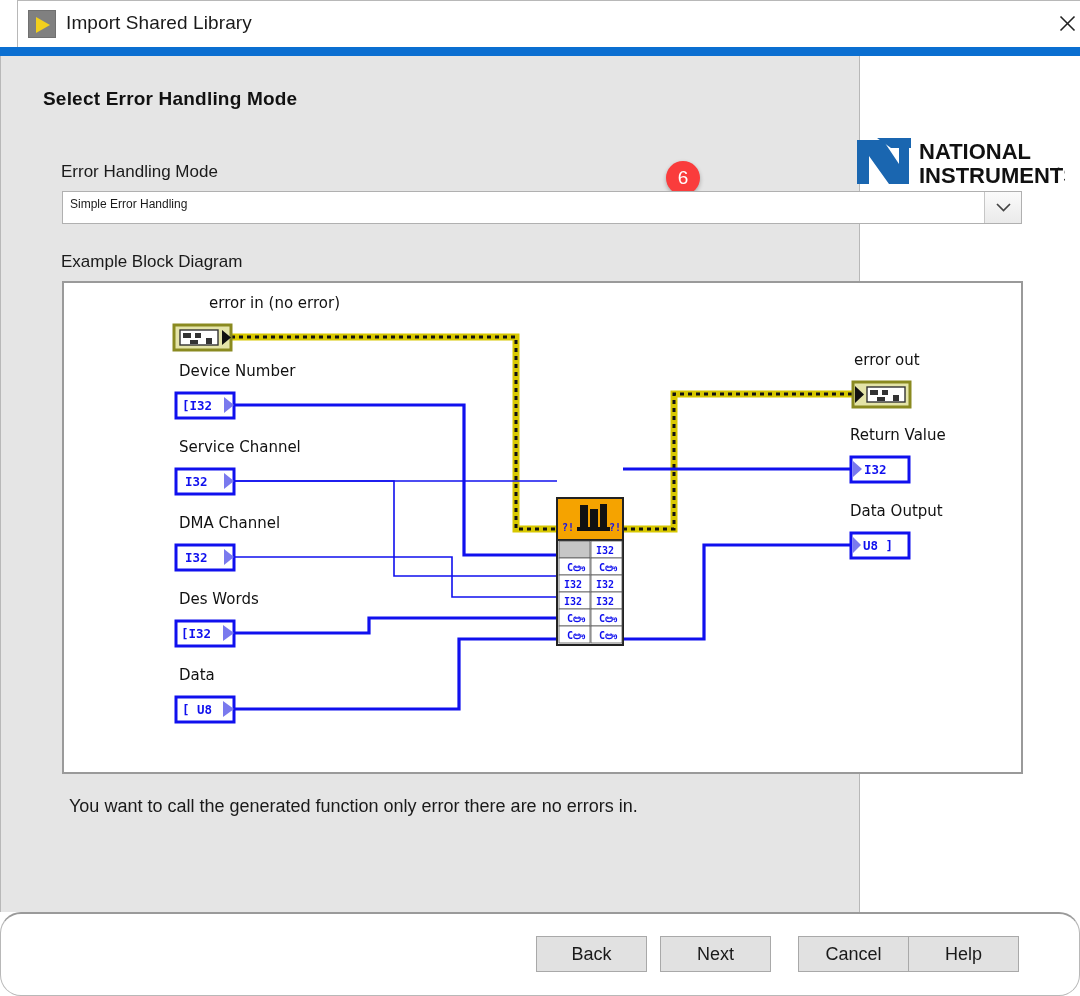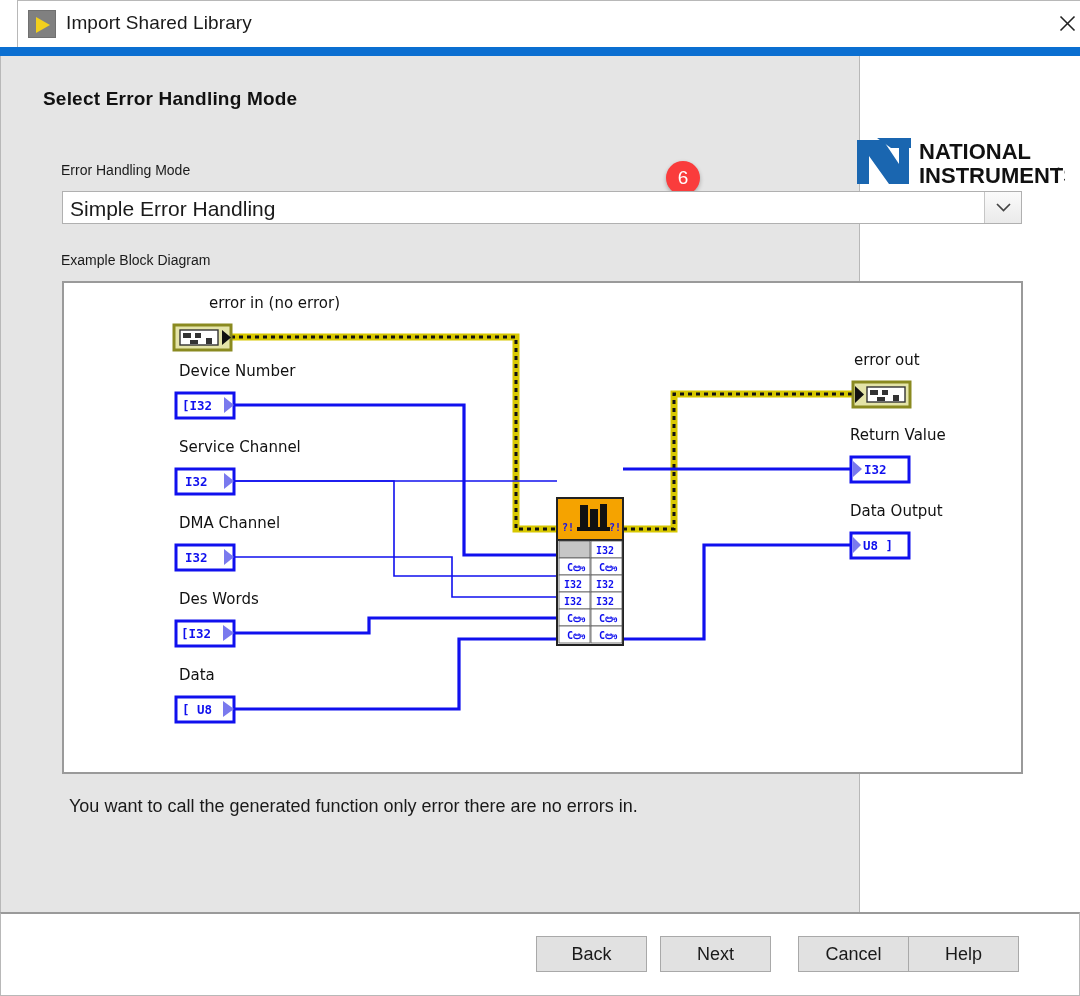--- a/index.html
+++ b/index.html
@@ -101,38 +101,38 @@
     box-shadow: 0 2px 4px rgba(0,0,0,0.28);
     box-sizing: border-box;
   }
   .ni-logo {
     position: absolute;
     left: 852px; top: 78px;
     width: 212px; height: 56px;
   }
   .field-label {
     position: absolute;
-    font-size: 14px;
+    font-size: 17px;
     color: #1a1a1a;
   }
   .lbl-mode  { left: 60px; top: 106px; }
   .lbl-block { left: 60px; top: 196px; }
 
   .combo {
     position: absolute;
     left: 61px; top: 135px;
     width: 960px; height: 33px;
     border: 1px solid #b0b0b0;
     background: #ffffff;
     box-sizing: border-box;
   }
   .combo-value {
     position: absolute;
     left: 7px; top: 5px;
-    font-size: 21px;
+    font-size: 12px;
     color: #1a1a1a;
   }
   .combo-arrow {
     position: absolute;
     right: 0; top: 0;
     width: 37px; height: 31px;
     background: linear-gradient(#fbfbfb,#eaeaea);
     border-left: 1px solid #c6c6c6;
     box-sizing: border-box;
     display: flex; align-items: center; justify-content: center;
@@ -161,20 +161,21 @@
   .footer {
     position: absolute;
     left: 0; top: 912px;
     width: 1080px; height: 84px;
     background: #ffffff;
     border-top: 2px solid #9a9a9a;
     border-left: 1px solid #b8b8b8;
     border-right: 1px solid #b8b8b8;
     border-bottom: 1px solid #b8b8b8;
     box-sizing: border-box;
+    border-radius: 21px;
   }
   .btn {
     position: absolute;
     top: 22px;
     height: 36px;
     background: #e1e1e1;
     border: 1px solid #a9a9a9;
     box-sizing: border-box;
     font-family: "Liberation Sans", sans-serif;
     font-size: 18px;

